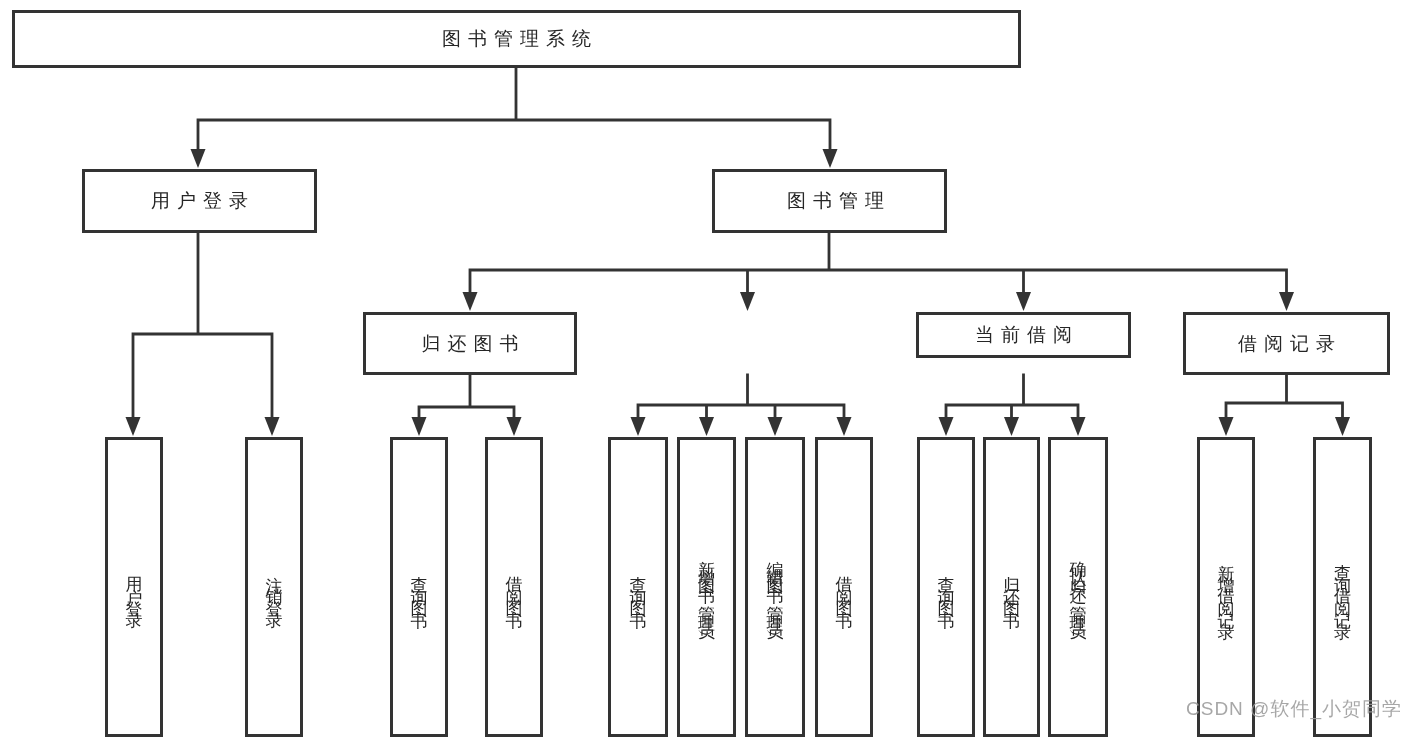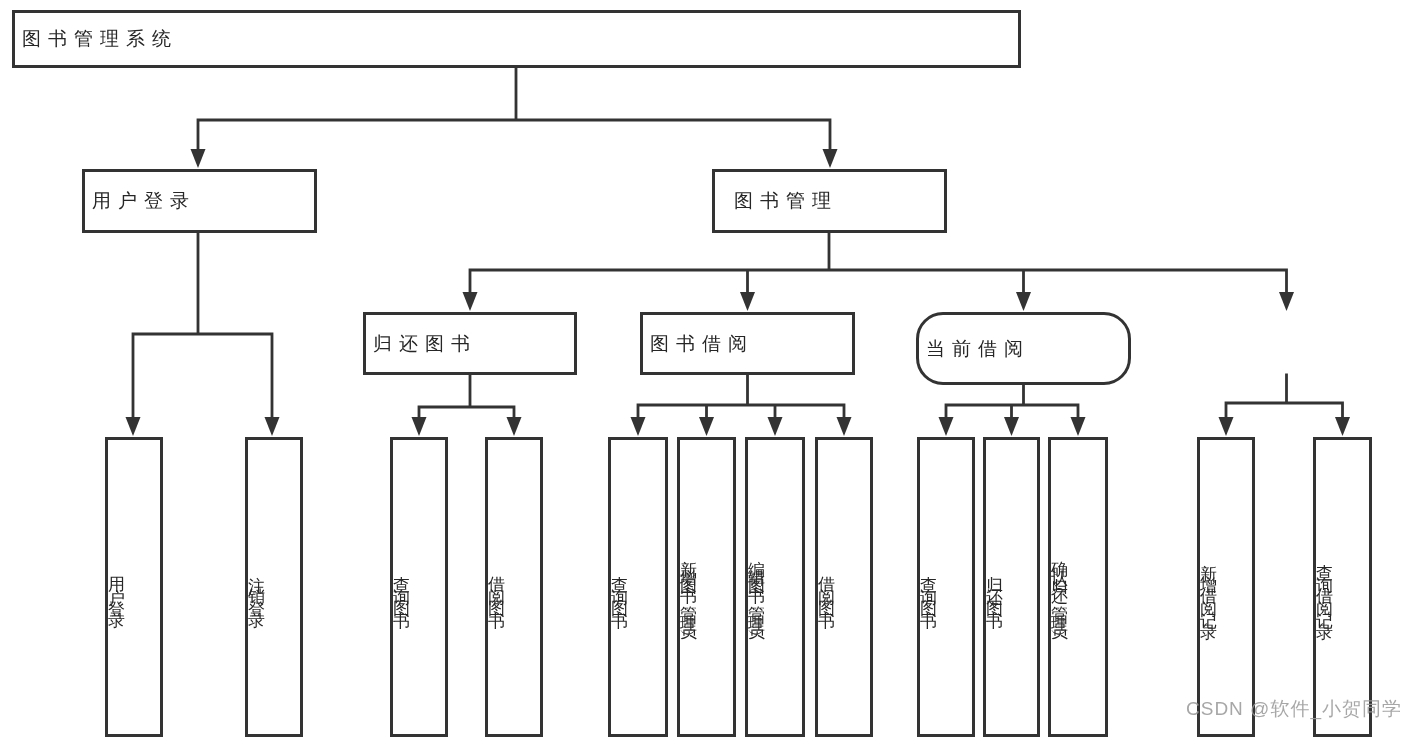--- a/index.html
+++ b/index.html
@@ -16,21 +16,21 @@
     left: 0; top: 0;
     width: 1405px; height: 747px;
   }
   .box {
     position: absolute;
     box-sizing: border-box;
     border: 3px solid #333333;
     background: #ffffff;
     display: flex;
     align-items: center;
-    justify-content: flex-start;
+    justify-content: center;
     color: #262626;
   }
   .hlabel {
     font-size: 19px;
     letter-spacing: 7px;
     text-indent: 7px; 
     white-space: nowrap;
     color: #262626;
   }
   .vlabel {
@@ -97,25 +97,25 @@
   <div class="box" style="left:82px; top:169px; width:235px; height:64px;">
     <span class="hlabel">用户登录</span>
   </div>
   <div class="box" style="left:712px; top:169px; width:235px; height:64px;padding-left:12px;">
     <span class="hlabel">图书管理</span>
   </div>
 
   <div class="box" style="left:363px; top:312px; width:214px; height:63px;">
     <span class="hlabel">归还图书</span>
   </div>
-  <div class="box" style="left:640px; top:312px; width:215px; height:63px;">
-    <span class="hlabel">图书借阅</span>
+  <div class="box" style="left:916px; top:312px; width:215px; height:46px;">
+    <span class="hlabel">当前借阅</span>
   </div>
-  <div class="box" style="left:916px; top:312px; width:215px; height:73px;border-radius:27px;">
-    <span class="hlabel">当前借阅</span>
+  <div class="box" style="left:1183px; top:312px; width:207px; height:63px;">
+    <span class="hlabel">借阅记录</span>
   </div>
 
   <div class="box" style="left:105px; top:437px; width:58px; height:300px;">
     <span class="vlabel">用户登录</span>
   </div>
   <div class="box" style="left:245px; top:437px; width:58px; height:300px;">
     <span class="vlabel">注销登录</span>
   </div>
 
   <div class="box" style="left:390px; top:437px; width:58px; height:300px;">

